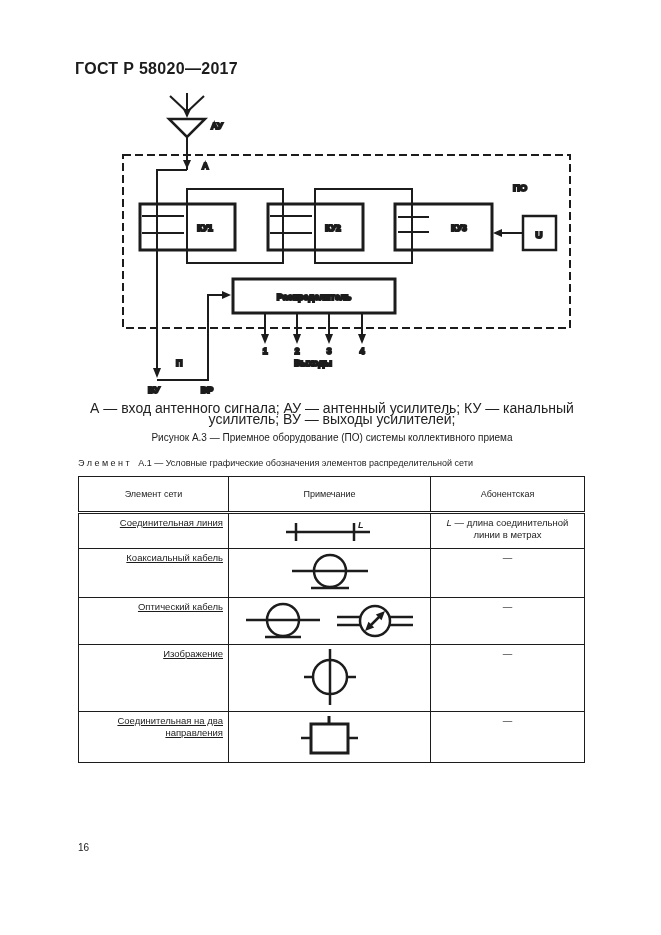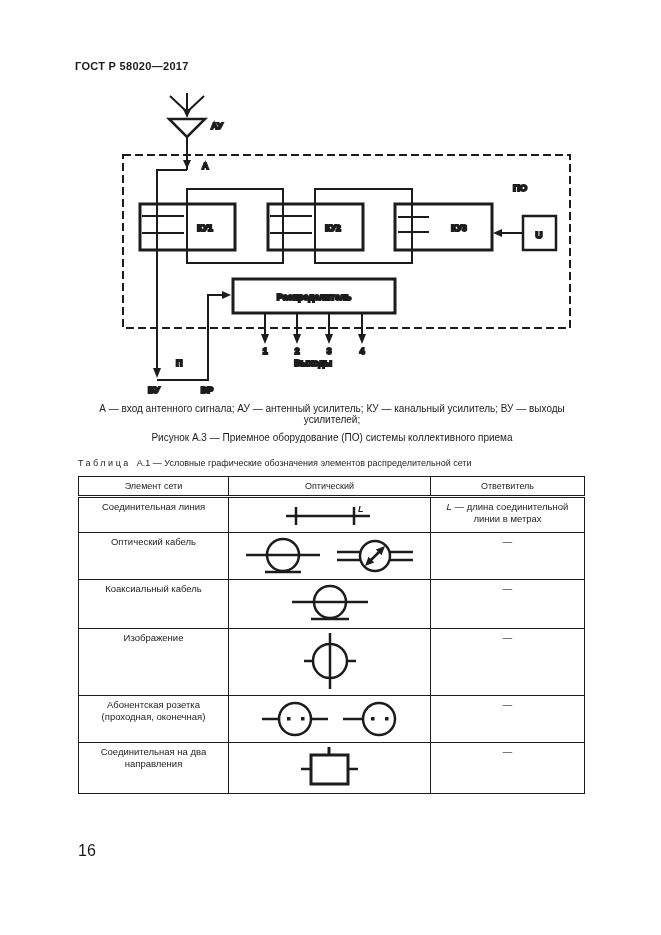--- a/index.html
+++ b/index.html
@@ -1,38 +1,38 @@
 <!DOCTYPE html>
 <html><head>
 <meta charset="utf-8">
 <style>
   html,body{margin:0;padding:0;background:#e8e8e8;}
   .page{
     position:relative;width:661px;height:935px;background:#ffffff;
     font-family:"Liberation Sans",sans-serif;color:#1c1c1c;overflow:hidden;
   }
-  .doc-header{position:absolute;left:75px;top:60px;font-size:11px;font-weight:bold;letter-spacing:.3px;}
+  .doc-header{position:absolute;left:75px;top:60px;font-size:16px;font-weight:bold;letter-spacing:.3px;}
   .diagram{position:absolute;left:70px;top:88px;width:530px;height:312px;}
   .diagram text{font-family:"Liberation Sans",sans-serif;font-weight:bold;fill:#1c1c1c;}
   .legend{position:absolute;left:76px;top:403px;width:512px;text-align:center;
-    font-size:10px;line-height:11px;color:#222;}
+    font-size:14px;line-height:11px;color:#222;}
   .fig-caption{position:absolute;left:76px;top:432px;width:512px;text-align:center;font-size:10px;}
   .tbl-title{position:absolute;left:78px;top:458px;width:520px;font-size:9px;}
   .tbl-title .ls{letter-spacing:2.5px;margin-right:6px;}
   table.gost{position:absolute;left:78px;top:476px;border-collapse:collapse;table-layout:fixed;
     width:506px;border:1.5px solid #1c1c1c;}
   table.gost th,table.gost td{border:1px solid #1c1c1c;font-size:9.5px;padding:3px 5px;}
   table.gost thead th{font-weight:normal;font-size:9px;text-align:center;height:14px;
-    border-bottom:3px double #1c1c1c;padding:2px;}
-  td.el{vertical-align:top;text-align:center;line-height:12px;}
+    border-bottom:3px double #1c1c1c;padding:10px;}
+  td.el{vertical-align:top;text-align:right;line-height:12px;text-decoration:underline;}
   td.sym{text-align:center;vertical-align:middle;}
   td.note{vertical-align:top;text-align:center;line-height:12px;}
   td.note .it{font-style:italic;}
   .symwrap{display:inline-flex;align-items:center;gap:13px;vertical-align:middle;}
-  .pageno{position:absolute;left:78px;top:842px;font-size:16px;}
+  .pageno{position:absolute;left:78px;top:842px;font-size:10px;}
   svg{display:block;}
   .sym svg{display:inline-block;}
 </style>
 </head>
 <body>
 
 <div class="page">
 
   <div class="doc-header">ГОСТ Р 58020—2017</div>
 
@@ -107,48 +107,59 @@
     <text x="313" y="366" font-size="9" text-anchor="middle">Выходы</text>
   </svg>
 
   <div class="legend">
     <div>А — вход антенного сигнала; АУ — антенный усилитель; КУ — канальный усилитель; ВУ — выходы усилителей;</div>
   </div>
 
   <div class="fig-caption">Рисунок А.3 — Приемное оборудование (ПО) системы коллективного приема</div>
 
   <div class="tbl-title">
-    <span class="ls">Таблица</span><span>А.1 — Условные графические обозначения элементов распределительной сети</span>
+    <span class="ls">Элемент</span><span>А.1 — Условные графические обозначения элементов распределительной сети</span>
   </div>
 
   <table class="gost">
     <colgroup>
         <col style="width:150px">
         <col style="width:202px">
         <col style="width:154px">
       </colgroup>
     <thead>
       <tr>
         <th>Элемент сети</th>
-        <th>Оптический</th>
-        <th>Ответвитель</th>
+        <th>Примечание</th>
+        <th>Абонентская</th>
       </tr>
     </thead>
     <tbody>
       <tr style="height:34px">
         <td class="el">Соединительная линия</td>
         <td class="sym">
           <svg width="95" height="26" viewBox="0 0 95 26" stroke="#1c1c1c" fill="none" stroke-width="2.5">
             <line x1="4" y1="15" x2="88" y2="15"></line>
             <line x1="14" y1="6" x2="14" y2="24"></line>
             <line x1="72" y1="6" x2="72" y2="24"></line>
             <text x="76" y="11" font-size="9" font-style="italic" font-weight="bold" fill="#1c1c1c" stroke="none">L</text>
           </svg>
         </td>
         <td class="note"><span class="it">L</span><span> — длина соединительной линии в метрах</span></td>
+      </tr>
+      <tr style="height:45px">
+        <td class="el">Коаксиальный кабель</td>
+        <td class="sym">
+          <svg width="84" height="40" viewBox="0 0 84 40" stroke="#1c1c1c" fill="none" stroke-width="2.5">
+            <circle cx="42" cy="19" r="16"></circle>
+            <line x1="4" y1="19" x2="80" y2="19"></line>
+            <line x1="23" y1="36" x2="61" y2="36"></line>
+          </svg>
+        </td>
+        <td class="note">—</td>
       </tr>
       <tr style="height:46px">
         <td class="el">Оптический кабель</td>
         <td class="sym">
           <span class="symwrap">
             <svg width="78" height="40" viewBox="0 0 78 40" stroke="#1c1c1c" fill="none" stroke-width="2.5">
               <circle cx="39" cy="19" r="16"></circle>
               <line x1="2" y1="19" x2="76" y2="19"></line>
               <line x1="21" y1="36" x2="57" y2="36"></line>
             </svg>
@@ -159,64 +170,32 @@
               <line x1="55" y1="13" x2="78" y2="13"></line>
                 <line x1="55" y1="21" x2="78" y2="21"></line>
               <line x1="34" y1="23" x2="46" y2="11"></line>
               <polygon points="50,7 46.5,16.2 40.8,10.5" fill="#1c1c1c" stroke="none"></polygon>
               <polygon points="30,27 39.2,23.4 33.5,17.8" fill="#1c1c1c" stroke="none"></polygon>
             </svg>
           </span>
         </td>
         <td class="note">—</td>
       </tr>
-      <tr style="height:45px">
-        <td class="el">Коаксиальный кабель</td>
-        <td class="sym">
-          <svg width="84" height="40" viewBox="0 0 84 40" stroke="#1c1c1c" fill="none" stroke-width="2.5">
-            <circle cx="42" cy="19" r="16"></circle>
-            <line x1="4" y1="19" x2="80" y2="19"></line>
-            <line x1="23" y1="36" x2="61" y2="36"></line>
-          </svg>
-        </td>
-        <td class="note">—</td>
-      </tr>
       <tr style="height:64px">
         <td class="el">Изображение</td>
         <td class="sym">
           <svg width="56" height="58" viewBox="0 0 56 58" stroke="#1c1c1c" fill="none" stroke-width="2.5">
             <circle cx="28" cy="29" r="17"></circle>
             <line x1="28" y1="1" x2="28" y2="57"></line>
             <line x1="2" y1="29" x2="11" y2="29"></line>
             <line x1="45" y1="29" x2="54" y2="29"></line>
           </svg>
         </td>
         <td class="note">—</td>
       </tr>
-      <tr style="height:47px">
-        <td class="el">Абонентская розетка (проходная, оконечная)</td>
-        <td class="sym">
-          <span class="symwrap">
-            <svg width="68" height="38" viewBox="0 0 68 38" stroke="#1c1c1c" fill="none" stroke-width="2.5">
-              <circle cx="34" cy="19" r="16"></circle>
-              <line x1="1" y1="19" x2="18" y2="19"></line>
-              <line x1="50" y1="19" x2="67" y2="19"></line>
-              <rect x="26" y="17" width="3.5" height="3.5" fill="#1c1c1c" stroke="none"></rect>
-              <rect x="40" y="17" width="3.5" height="3.5" fill="#1c1c1c" stroke="none"></rect>
-            </svg>
-            <svg width="56" height="38" viewBox="0 0 56 38" stroke="#1c1c1c" fill="none" stroke-width="2.5">
-              <circle cx="37" cy="19" r="16"></circle>
-              <line x1="1" y1="19" x2="21" y2="19"></line>
-              <rect x="29" y="17" width="3.5" height="3.5" fill="#1c1c1c" stroke="none"></rect>
-              <rect x="43" y="17" width="3.5" height="3.5" fill="#1c1c1c" stroke="none"></rect>
-            </svg>
-          </span>
-        </td>
-        <td class="note">—</td>
-      </tr>
       <tr style="height:46px">
         <td class="el">Соединительная на два направления</td>
         <td class="sym">
           <svg width="62" height="42" viewBox="0 0 62 42" stroke="#1c1c1c" fill="none" stroke-width="2.5">
             <rect x="12" y="9" width="37" height="29" stroke-width="3"></rect>
             <line x1="30" y1="1" x2="30" y2="9" stroke-width="3"></line>
             <line x1="2" y1="23" x2="12" y2="23"></line>
             <line x1="49" y1="23" x2="59" y2="23"></line>
           </svg>
         </td>

